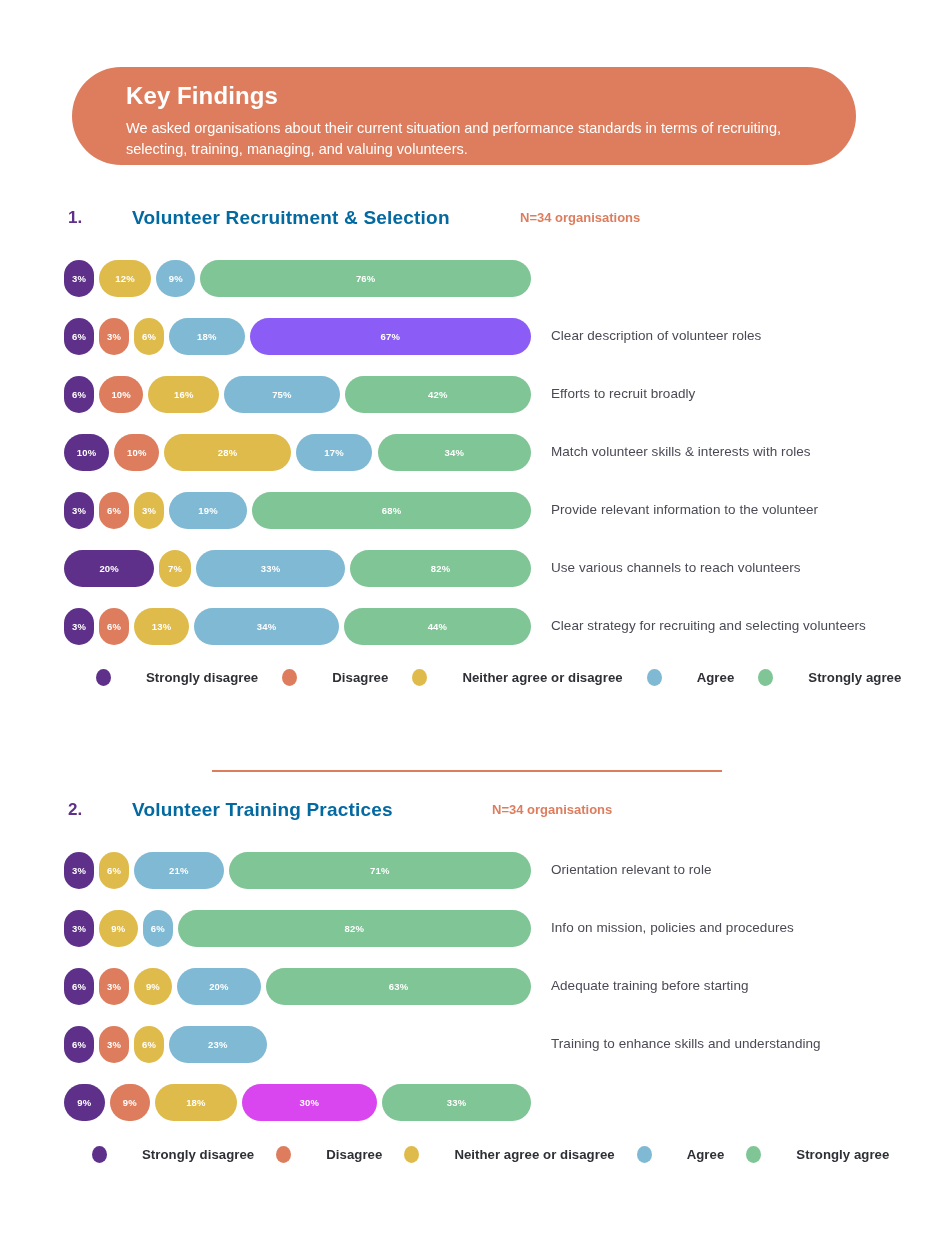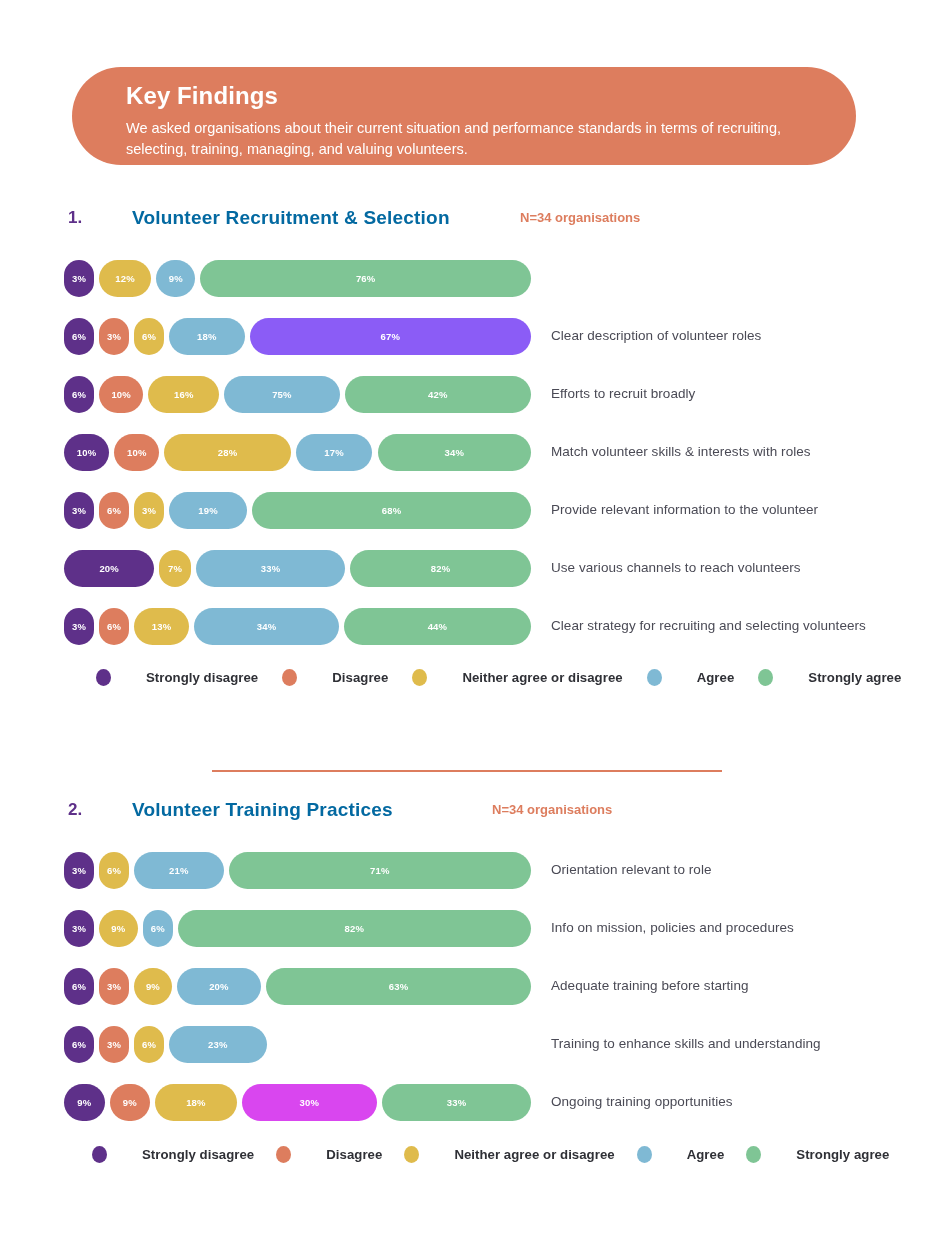--- a/index.html
+++ b/index.html
@@ -328,21 +328,20 @@
         <div class="row-label">Training to enhance skills and understanding</div>
       </div>
       <div class="bar-row">
         <div class="bar-track">
           <div class="seg" style="left: 0px; width: 40.6px; background: rgb(94, 48, 137);">9%</div>
           <div class="seg" style="left: 45.6px; width: 40.6px; background: rgb(221, 125, 94);">9%</div>
           <div class="seg" style="left: 91.3px; width: 81.3px; background: rgb(223, 187, 76);">18%</div>
           <div class="seg" style="left: 177.5px; width: 135.5px; background: #d946ef;">30%</div>
           <div class="seg" style="left: 318px; width: 149px; background: rgb(127, 197, 149);">33%</div>
         </div>
-        <div class="row-label">Ongoing training opportunities</div>
       </div>
     </div>
   <div class="legend" id="legend-2">
       <div class="legend-item">
         <span class="legend-swatch" style="background: rgb(94, 48, 137);"></span>
         <span class="legend-label">Strongly disagree</span>
       </div>
       <div class="legend-item">
         <span class="legend-swatch" style="background: rgb(221, 125, 94);"></span>
         <span class="legend-label">Disagree</span>

